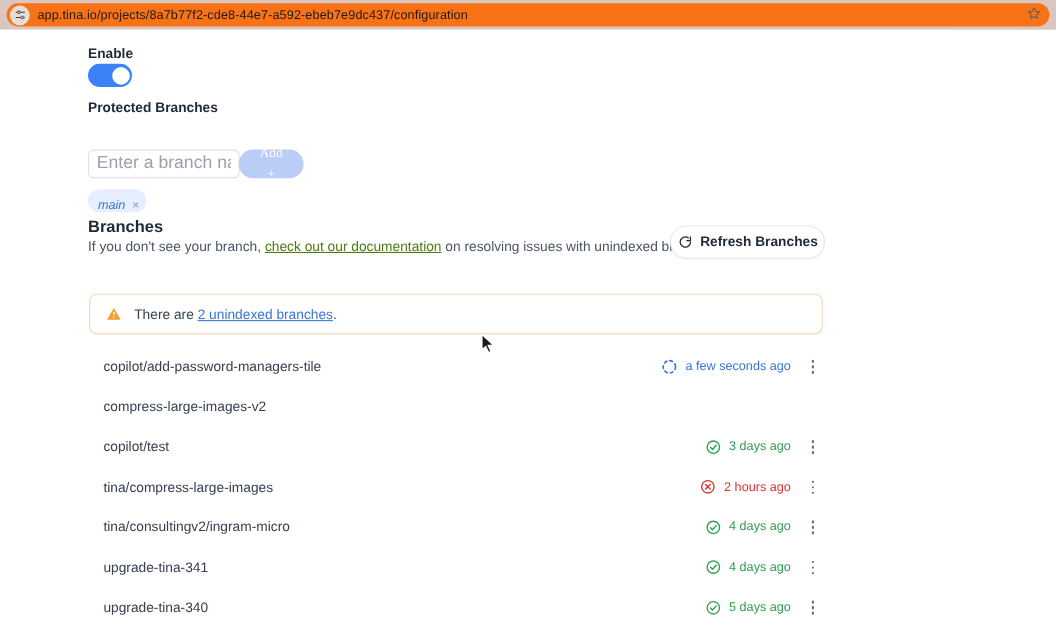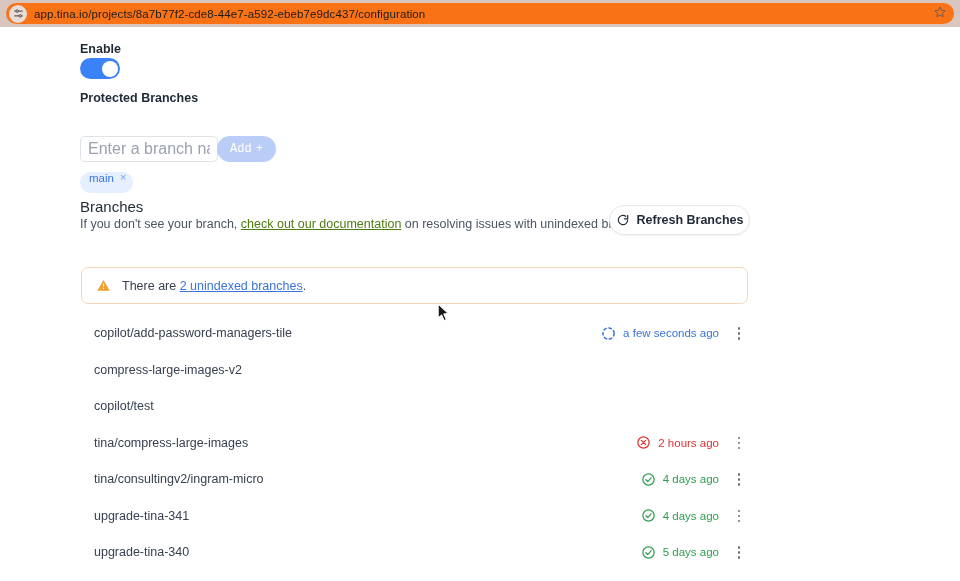--- a/index.html
+++ b/index.html
@@ -104,44 +104,46 @@
     outline: none;
   }
   #branch-input::placeholder { color: #9aa2ad; }
   #add-button {
     position: absolute; left: 137px; top: 0;
     width: 59px; height: 26px;
     background: #b9cdf6;
     border: none;
     border-radius: 13px;
     color: #ffffff;
-    font-family: Liberation Mono, monospace;
+    font-family: Liberation Serif, serif;
     font-size: 12px;
     cursor: pointer;
     display: flex; align-items: center; justify-content: center;
     gap: 4px;
+    flex-direction: column;
   }
   #chips { position: absolute; left: 80px; top: 145px; display: flex; gap: 6px; }
   .chip {
     height: 21px;
     background: #e5efff;
     border-radius: 11px;
-    display: flex; align-items: flex-start;
+    display: flex; align-items: flex-end;
     padding: 0 7px 0 9px;
     gap: 6px;
     font-size: 11.5px;
     color: #3b74d6;
     cursor: pointer;
+    font-style: italic;
   }
   .chip-x { color: #7ba2e0; font-size: 11px; line-height: 1; cursor: pointer; }
 
   
   #branches-title {
     position: absolute; left: 80px; top: 171px;
-    font-size: 15px; font-weight: normal; color: #1f2937;
+    font-size: 15px; font-weight: bold; color: #1f2937;
   }
   #branches-sub {
     position: absolute; left: 80px; top: 190px;
     font-size: 12.5px; color: #4b5563;
     white-space: nowrap;
   }
   #branches-sub a { color: #4d7c0f; text-decoration: underline; cursor: pointer; }
 
   #refresh-branches {
     position: absolute; left: 609px; top: 178px;
@@ -299,20 +301,32 @@
           </span>
       </span>
     </div>
 
     <div class="row">
       <span class="row-name">compress-large-images-v2</span>
     </div>
 
     <div class="row">
       <span class="row-name">copilot/test</span>
+      <span class="row-right">
+        <svg class="status-icon" viewBox="0 0 24 24">
+          <circle cx="12" cy="12" r="9" fill="none" stroke="#2f9e4f" stroke-width="2"></circle>
+          <path d="M7.8 12.3l3 3 5.4-6" fill="none" stroke="#2f9e4f" stroke-width="2" stroke-linecap="round" stroke-linejoin="round"></path>
+        </svg>
+        <span class="row-time t-ok">3 days ago</span>
+        <span class="kebab">
+            <i></i>
+            <i></i>
+            <i></i>
+          </span>
+      </span>
     </div>
 
     <div class="row">
       <span class="row-name">tina/compress-large-images</span>
       <span class="row-right">
         <svg class="status-icon" viewBox="0 0 24 24">
           <circle cx="12" cy="12" r="9" fill="none" stroke="#e03131" stroke-width="2"></circle>
           <path d="M8.6 8.6l6.8 6.8M15.4 8.6l-6.8 6.8" fill="none" stroke="#e03131" stroke-width="2" stroke-linecap="round"></path>
         </svg>
         <span class="row-time t-error">2 hours ago</span>

